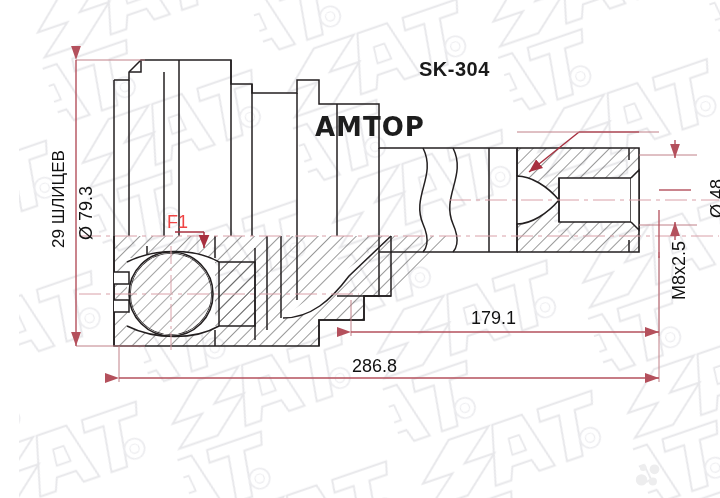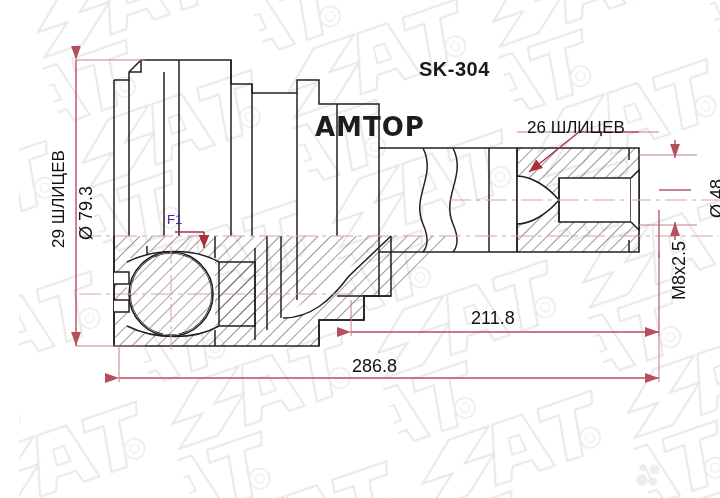--- a/index.html
+++ b/index.html
@@ -7,21 +7,21 @@
     position:relative;width:720px;height:498px;overflow:hidden;
     background:#ffffff;
     font-family:"Liberation Sans", sans-serif;
     margin-left:19px;
   }
   .layer{position:absolute;left:0;top:0;width:720px;height:498px;}
   .txt{position:absolute;color:#1a1a1a;white-space:nowrap;}
   .partno{font-size:20px;font-weight:bold;letter-spacing:.5px;}
   .dimtxt{font-size:18px;color:#111;}
   .labeltxt{font-size:17px;color:#111;}
-  .ftxt{font-size:13px;color:#4c1d95;}
+  .ftxt{font-size:18px;color:#ef4444;}
   .vert{transform-origin:0 0;}
   .amtop{
     font-size:26px;font-weight:bold;color:#1d1d1d;
     letter-spacing:1px;font-family:"DejaVu Sans", sans-serif;
   }
   .avito{
     position:absolute;right:8px;bottom:6px;
     font-size:26px;color:#ececed;font-weight:bold;
     font-family:"DejaVu Sans", sans-serif;letter-spacing:-.5px;
   }
@@ -195,33 +195,32 @@
 
     <g stroke="#b4505c" stroke-width="1.3" fill="none">
       <line x1="640" y1="210" x2="640" y2="258"></line>
     </g>
   </svg>
 
   <div class="txt partno" style="left:400px;top:58px;">SK-304</div>
 
   <div class="txt amtop" style="left:296px;top:112px;">AMTOP</div>
 
-  <div class="txt labeltxt" style="left:508px;top:118px;">26 ШЛИЦЕВ</div>
 
   <div class="txt labeltxt vert" style="left:30px;top:248px;transform:rotate(-90deg);">29 ШЛИЦЕВ</div>
 
   <div class="txt dimtxt vert" style="left:57px;top:240px;transform:rotate(-90deg);">Ø 79.3</div>
 
   <div class="txt dimtxt vert" style="left:688px;top:218px;transform:rotate(-90deg);">Ø 48</div>
 
   <div class="txt dimtxt vert" style="left:650px;top:300px;transform:rotate(-90deg);">M8x2.5</div>
 
   <div class="txt ftxt" style="left:148px;top:212px;">F1</div>
 
-  <div class="txt dimtxt" style="left:452px;top:308px;">211.8</div>
+  <div class="txt dimtxt" style="left:452px;top:308px;">179.1</div>
 
   <div class="txt dimtxt" style="left:333px;top:356px;">286.8</div>
 
   <svg class="avdot" viewBox="0 0 32 32" xmlns="http://www.w3.org/2000/svg">
     <circle cx="8" cy="22" r="7" fill="#ededee"></circle>
     <circle cx="22" cy="24" r="5" fill="#ededee"></circle>
     <circle cx="24" cy="9" r="6" fill="#ededee"></circle>
     <circle cx="10" cy="7" r="4" fill="#ededee"></circle>
   </svg>
 

